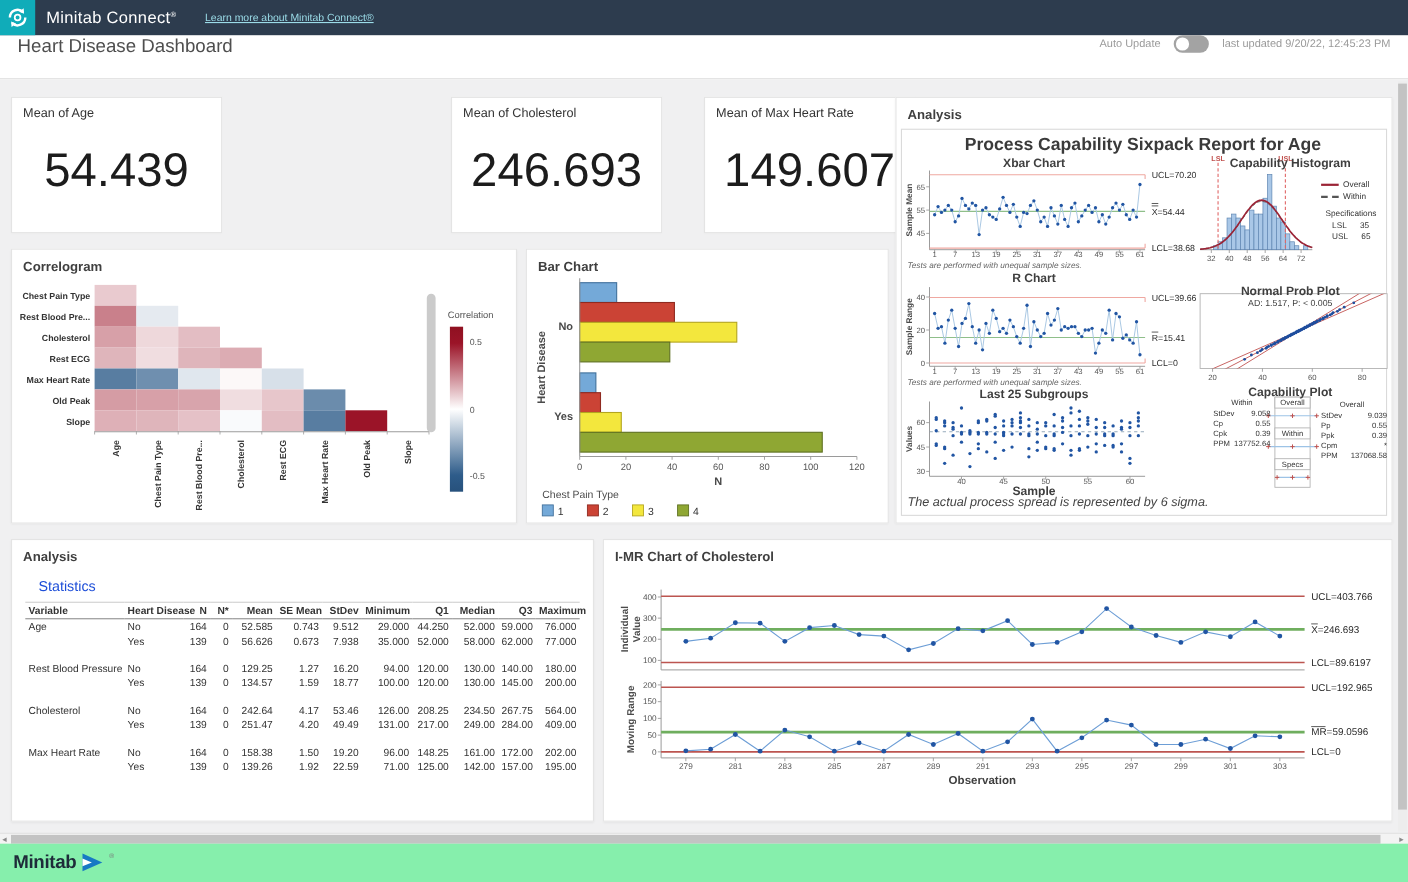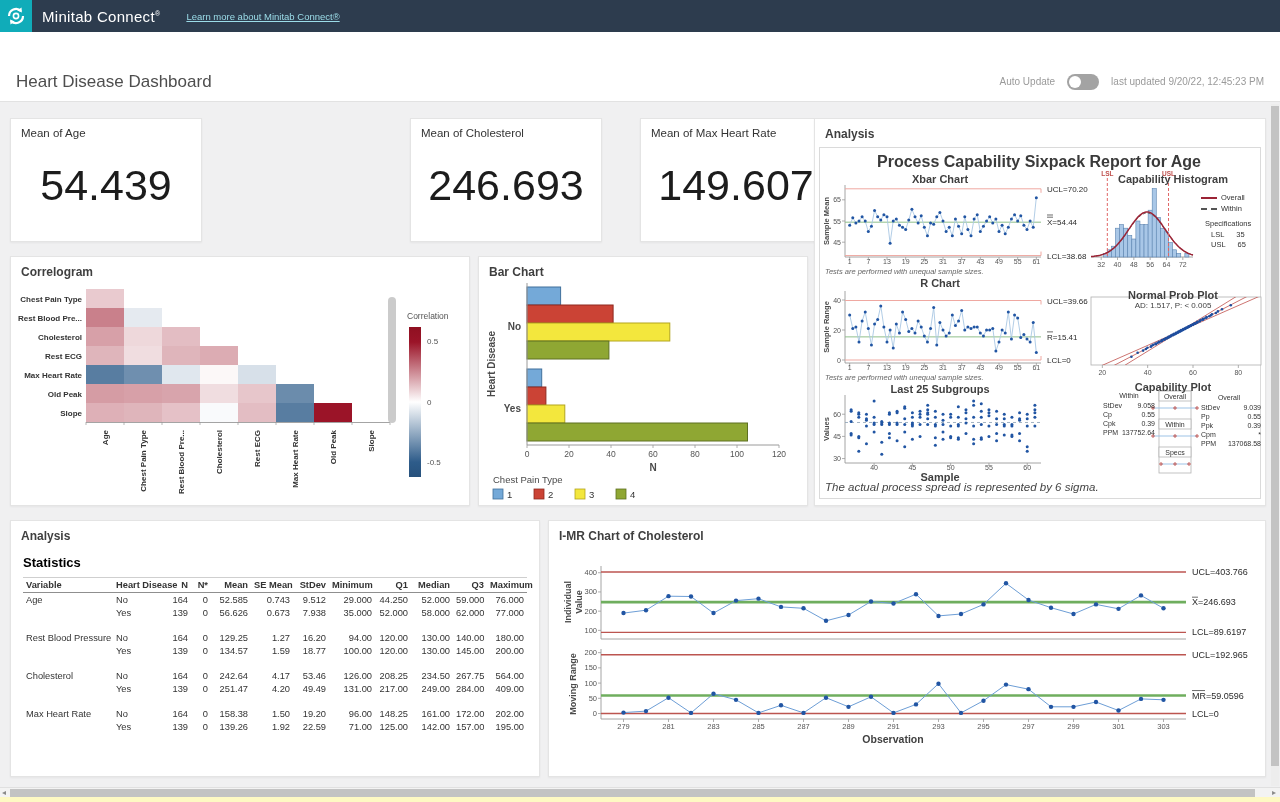--- a/index.html
+++ b/index.html
@@ -2,21 +2,21 @@
 <html><head>
 <meta charset="utf-8">
 <style>
   html,body{margin:0;padding:0;background:#fff;width:1280px;height:802px;overflow:hidden;
     font-family:"Liberation Sans",sans-serif;-webkit-font-smoothing:antialiased;}
   .topbar{height:32px;background:#2d3c4e;display:flex;align-items:center;position:relative;}
   .logo-box{width:32px;height:32px;background:#10acb9;display:flex;align-items:center;justify-content:center;}
   .brand{color:#fff;font-size:15px;margin-left:10px;letter-spacing:.3px;}
   .brand sup{font-size:7px;}
   .learn{color:#9bdce8;font-size:9.5px;margin-left:26px;text-decoration:underline;cursor:pointer;}
-  .header{height:39px;background:#fff;display:flex;align-items:center;padding:0 16px;border-bottom:1px solid #e2e2e2;margin-top:30px;}
+  .header{height:39px;background:#fff;display:flex;align-items:flex-start;padding:0 16px;border-bottom:1px solid #e2e2e2;}
   .header .title{font-size:17px;color:#4e4e4e;}
   .header .right{margin-left:auto;display:flex;align-items:center;gap:12px;color:#9a9a9a;font-size:10px;}
   .toggle{width:32px;height:16px;border-radius:9px;background:#a3a3a3;position:relative;cursor:pointer;}
   .toggle .knob{position:absolute;left:2px;top:2px;width:12px;height:12px;border-radius:50%;background:#fff;}
   .main{position:relative;width:1280px;height:730px;background:#f0f0f1;overflow:hidden;}
   .panel{position:absolute;background:#fff;border:1px solid #e4e4e4;box-shadow:0 1px 2px rgba(0,0,0,.05);}
   .ptitle{position:absolute;left:10px;top:8px;font-size:12px;font-weight:bold;color:#3f3f3f;}
   .kpi .label{position:absolute;left:10px;top:8px;font-size:11.5px;color:#333;}
   .kpi .value{position:absolute;left:0;right:0;top:42px;text-align:center;font-size:43px;color:#1c1c1c;}
   svg.chart{position:absolute;left:0;top:0;font-family:"Liberation Sans",sans-serif;}
@@ -25,32 +25,32 @@
   .sp-main-title{left:4px;top:34px;width:440px;text-align:center;font-size:16px;font-weight:bold;color:#3a3a3a;}
   .sp-ct{font-size:11px;font-weight:bold;color:#3f3f3f;text-align:center;}
   .sp-sub{font-size:8px;color:#3f3f3f;text-align:center;}
   .sp-note{font-size:7.5px;font-style:italic;color:#666;}
   .sp-foot{font-size:11.5px;font-style:italic;color:#444;}
   .sp-leg{position:absolute;display:flex;align-items:center;gap:4px;font-size:7.5px;color:#333;}
   .sw{display:inline-block;width:16px;height:0;}
   .sw.solid{border-top:2px solid #9b2335;}
   .sw.dash{border-top:2px dashed #555;}
   .spec-row{position:absolute;display:flex;gap:12px;font-size:7.5px;color:#333;}
-  .stats-sub{position:absolute;left:12px;top:34px;font-size:13px;font-weight:bold;color:#000000;}
+  .stats-sub{position:absolute;left:24px;top:34px;font-size:13px;font-weight:normal;color:#1d4ed8;}
   table.stats{position:absolute;left:12px;top:56px;border-collapse:collapse;table-layout:fixed;width:504px;font-size:9.3px;color:#333;}
   table.stats th{font-weight:bold;text-align:right;border-top:1px solid #cfcfcf;border-bottom:1px solid #8f8f8f;padding:2px 3px;white-space:nowrap;}
   table.stats td{text-align:right;padding:1.5px 3px;white-space:nowrap;}
   table.stats th.l,table.stats td.l{text-align:left;}
   tr.spacer td{height:9px;border:none;}
   .hscroll{position:absolute;left:0;top:685px;width:1280px;height:10px;background:#f3f3f3;border-top:1px solid #e0e0e0;}
   .hscroll .thumb{position:absolute;left:10px;top:1px;height:8px;width:1245px;background:#c3c3c3;}
   .hscroll .arr{position:absolute;top:0;font-size:8px;color:#8a8a8a;line-height:10px;}
   .vscroll{position:absolute;left:1271px;top:2px;width:8px;height:682px;background:#ededed;}
   .vscroll .thumb{position:absolute;left:0;top:2px;width:8px;height:660px;background:#c3c3c3;}
-  .footerband{position:absolute;left:0;top:695px;width:1280px;height:35px;background:#fef9c3;}
+  .footerband{position:absolute;left:0;top:695px;width:1280px;height:35px;background:#86efac;}
   .mlogo{position:absolute;left:12px;top:7px;display:flex;align-items:center;gap:5px;}
   .mlogo .mtxt{font-size:17px;font-weight:bold;color:#1e2b39;letter-spacing:-.3px;}
   .mlogo .reg{font-size:6px;color:#777;align-self:flex-start;margin-top:2px;}
 </style>
 </head>
 <body>
 
 <div class="topbar">
   <div class="logo-box">
     <svg width="22" height="22" viewBox="0 0 22 22">

